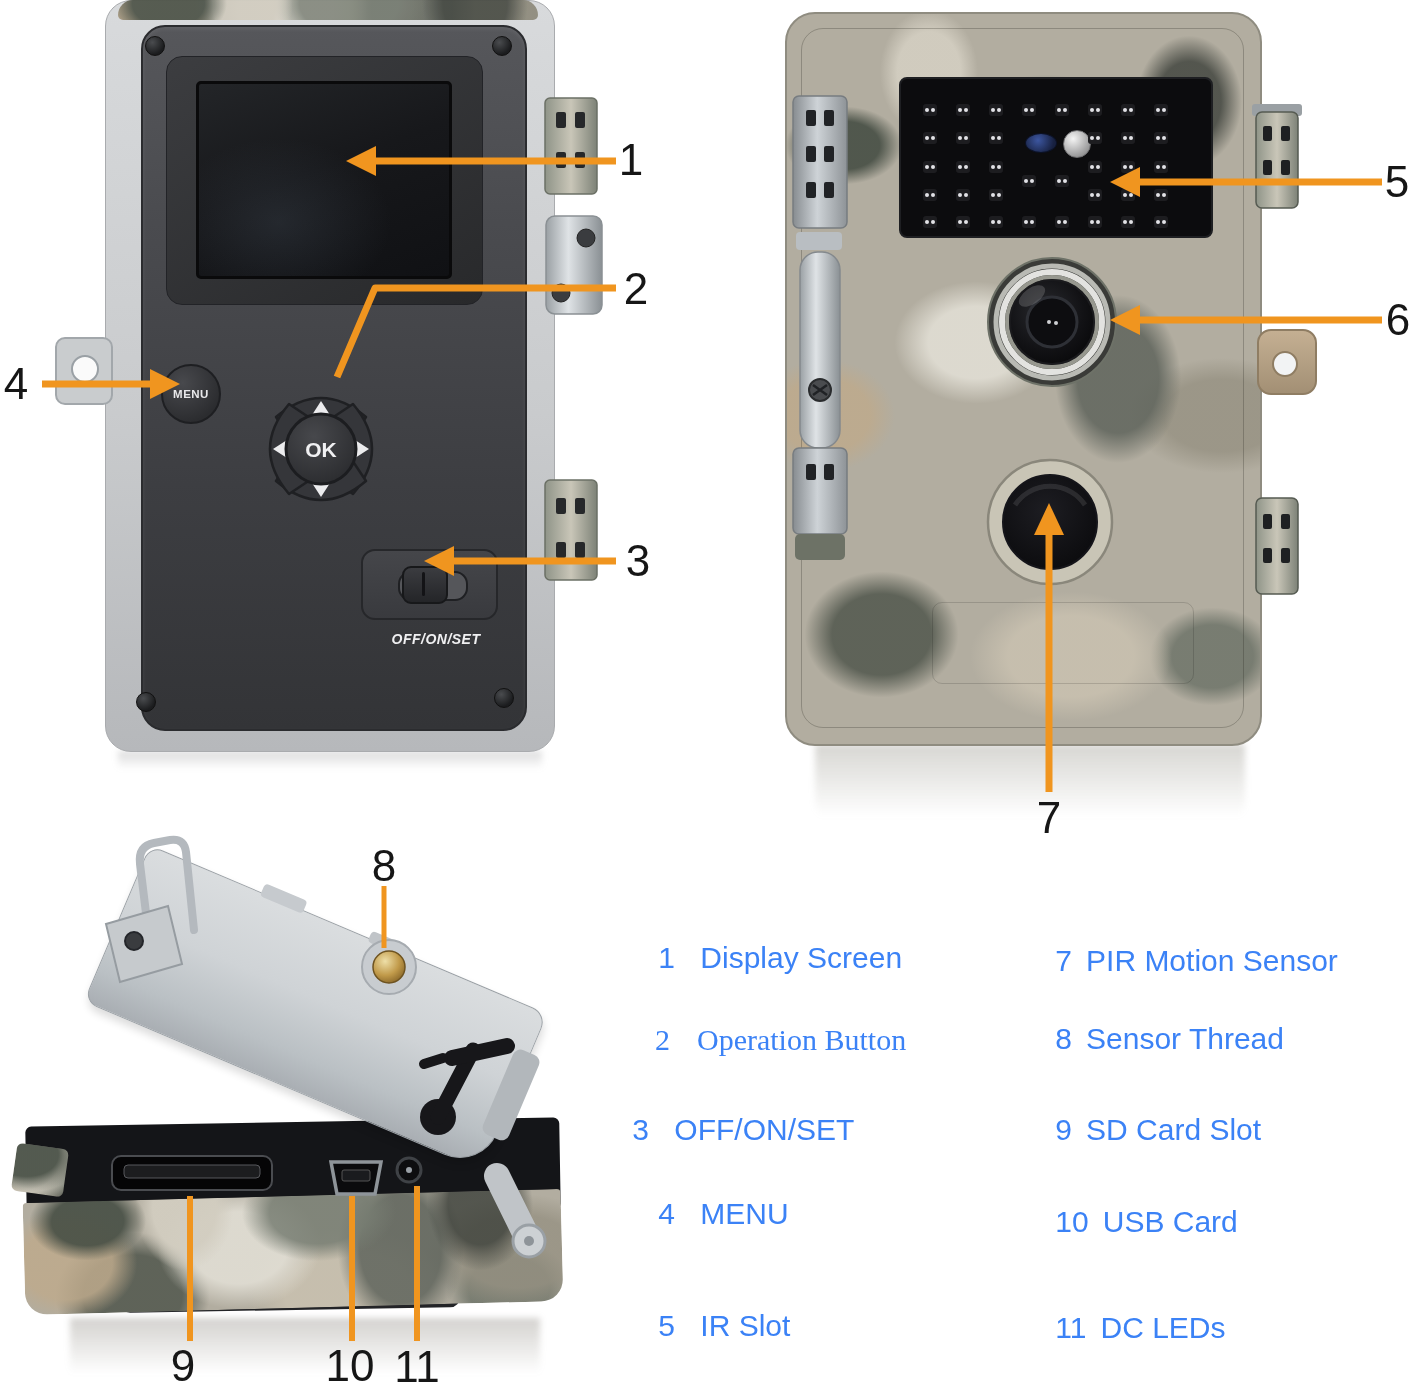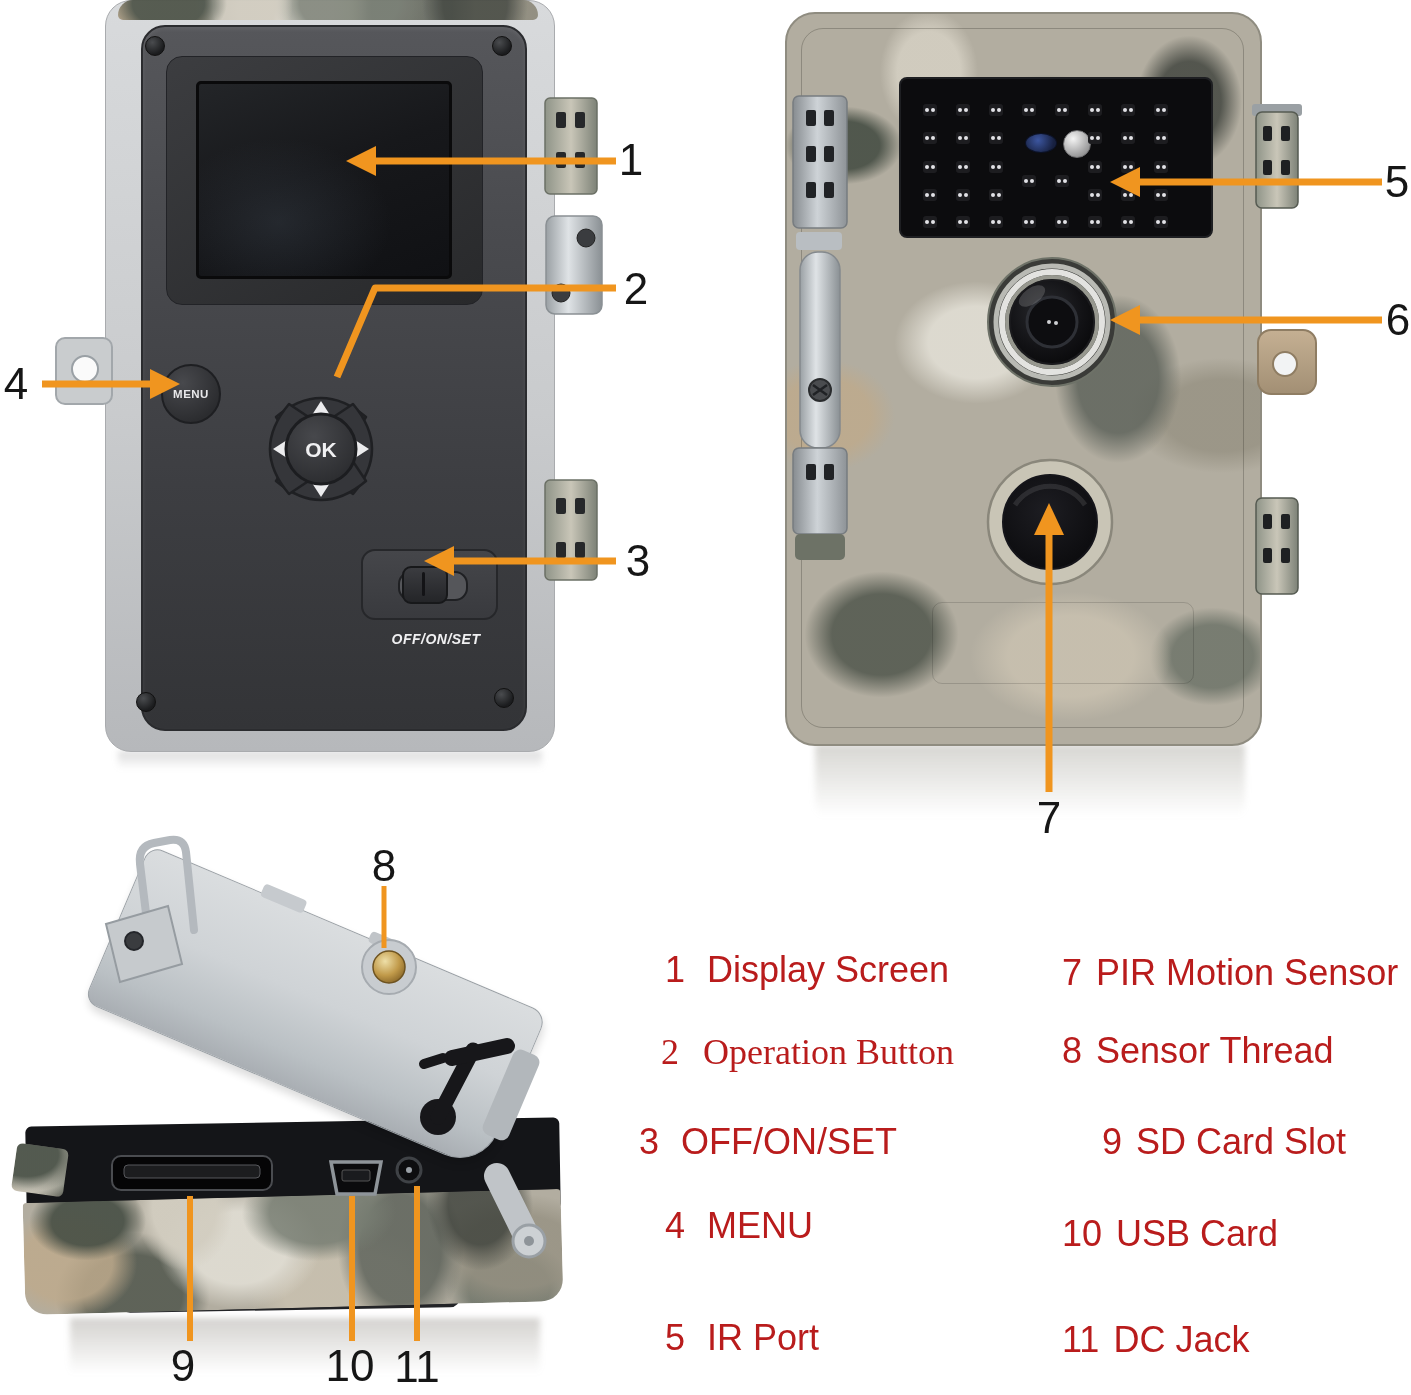--- a/index.html
+++ b/index.html
@@ -78,21 +78,21 @@
   #refl-front{left:815px;top:744px;width:430px;height:86px;border-radius:0 0 30px 30px;
     background:linear-gradient(180deg,rgba(150,148,138,.38),rgba(255,255,255,0) 85%);}
   #refl-back{left:118px;top:751px;width:424px;height:18px;
     background:linear-gradient(180deg,rgba(120,120,122,.28),rgba(255,255,255,0));}
   #refl-bottom{left:70px;top:1318px;width:470px;height:70px;
     background:linear-gradient(180deg,rgba(110,105,95,.30),rgba(255,255,255,0) 80%);}
   
   #overlay{left:0;top:0;width:1411px;height:1395px;z-index:20;pointer-events:none;}
   
   .co{position:absolute;transform:translate(-50%,-50%);font-size:44px;color:#161616;z-index:30;}
-  .leg{position:absolute;font-size:36px;color:#b91c1c;white-space:pre;z-index:30;}
+  .leg{position:absolute;font-size:30px;color:#3b82f6;white-space:pre;z-index:30;}
   .leg .num{display:inline-block;}
   .legL .num{min-width:42px;}
   .legR .num{margin-right:14px;}
 </style>
 </head>
 <body>
 
 <div id="canvas">
 
   <div id="back-cam" class="abs">
@@ -374,34 +374,34 @@
   <div class="leg legL" style="left:625px;top:989px;font-family:Liberation Serif, serif;">
     <span class="num">2</span><span>Operation Button</span>
   </div>
   <div class="leg legL" style="left:599px;top:1079px;">
     <span class="num">3</span><span>OFF/ON/SET</span>
   </div>
   <div class="leg legL" style="left:625px;top:1163px;">
     <span class="num">4</span><span>MENU</span>
   </div>
   <div class="leg legL" style="left:625px;top:1275px;">
-    <span class="num">5</span><span>IR Port</span>
+    <span class="num">5</span><span>IR Slot</span>
   </div>
   <div class="leg legL" style="left:625px;top:1355px;">
     
   </div>
   <div class="leg legR" style="left:1022px;top:910px;">
     <span class="num">7</span><span>PIR Motion Sensor</span>
   </div>
   <div class="leg legR" style="left:1022px;top:988px;">
     <span class="num">8</span><span>Sensor Thread</span>
   </div>
-  <div class="leg legR" style="left:1062px;top:1079px;text-align:center;">
+  <div class="leg legR" style="left:1022px;top:1079px;text-align:center;">
     <span class="num">9</span><span>SD Card Slot</span>
   </div>
   <div class="leg legR" style="left:1022px;top:1171px;">
     <span class="num">10</span><span>USB Card</span>
   </div>
   <div class="leg legR" style="left:1022px;top:1277px;">
-    <span class="num">11</span><span>DC Jack</span>
+    <span class="num">11</span><span>DC LEDs</span>
   </div>
 
 </div>
 
 </body></html>

